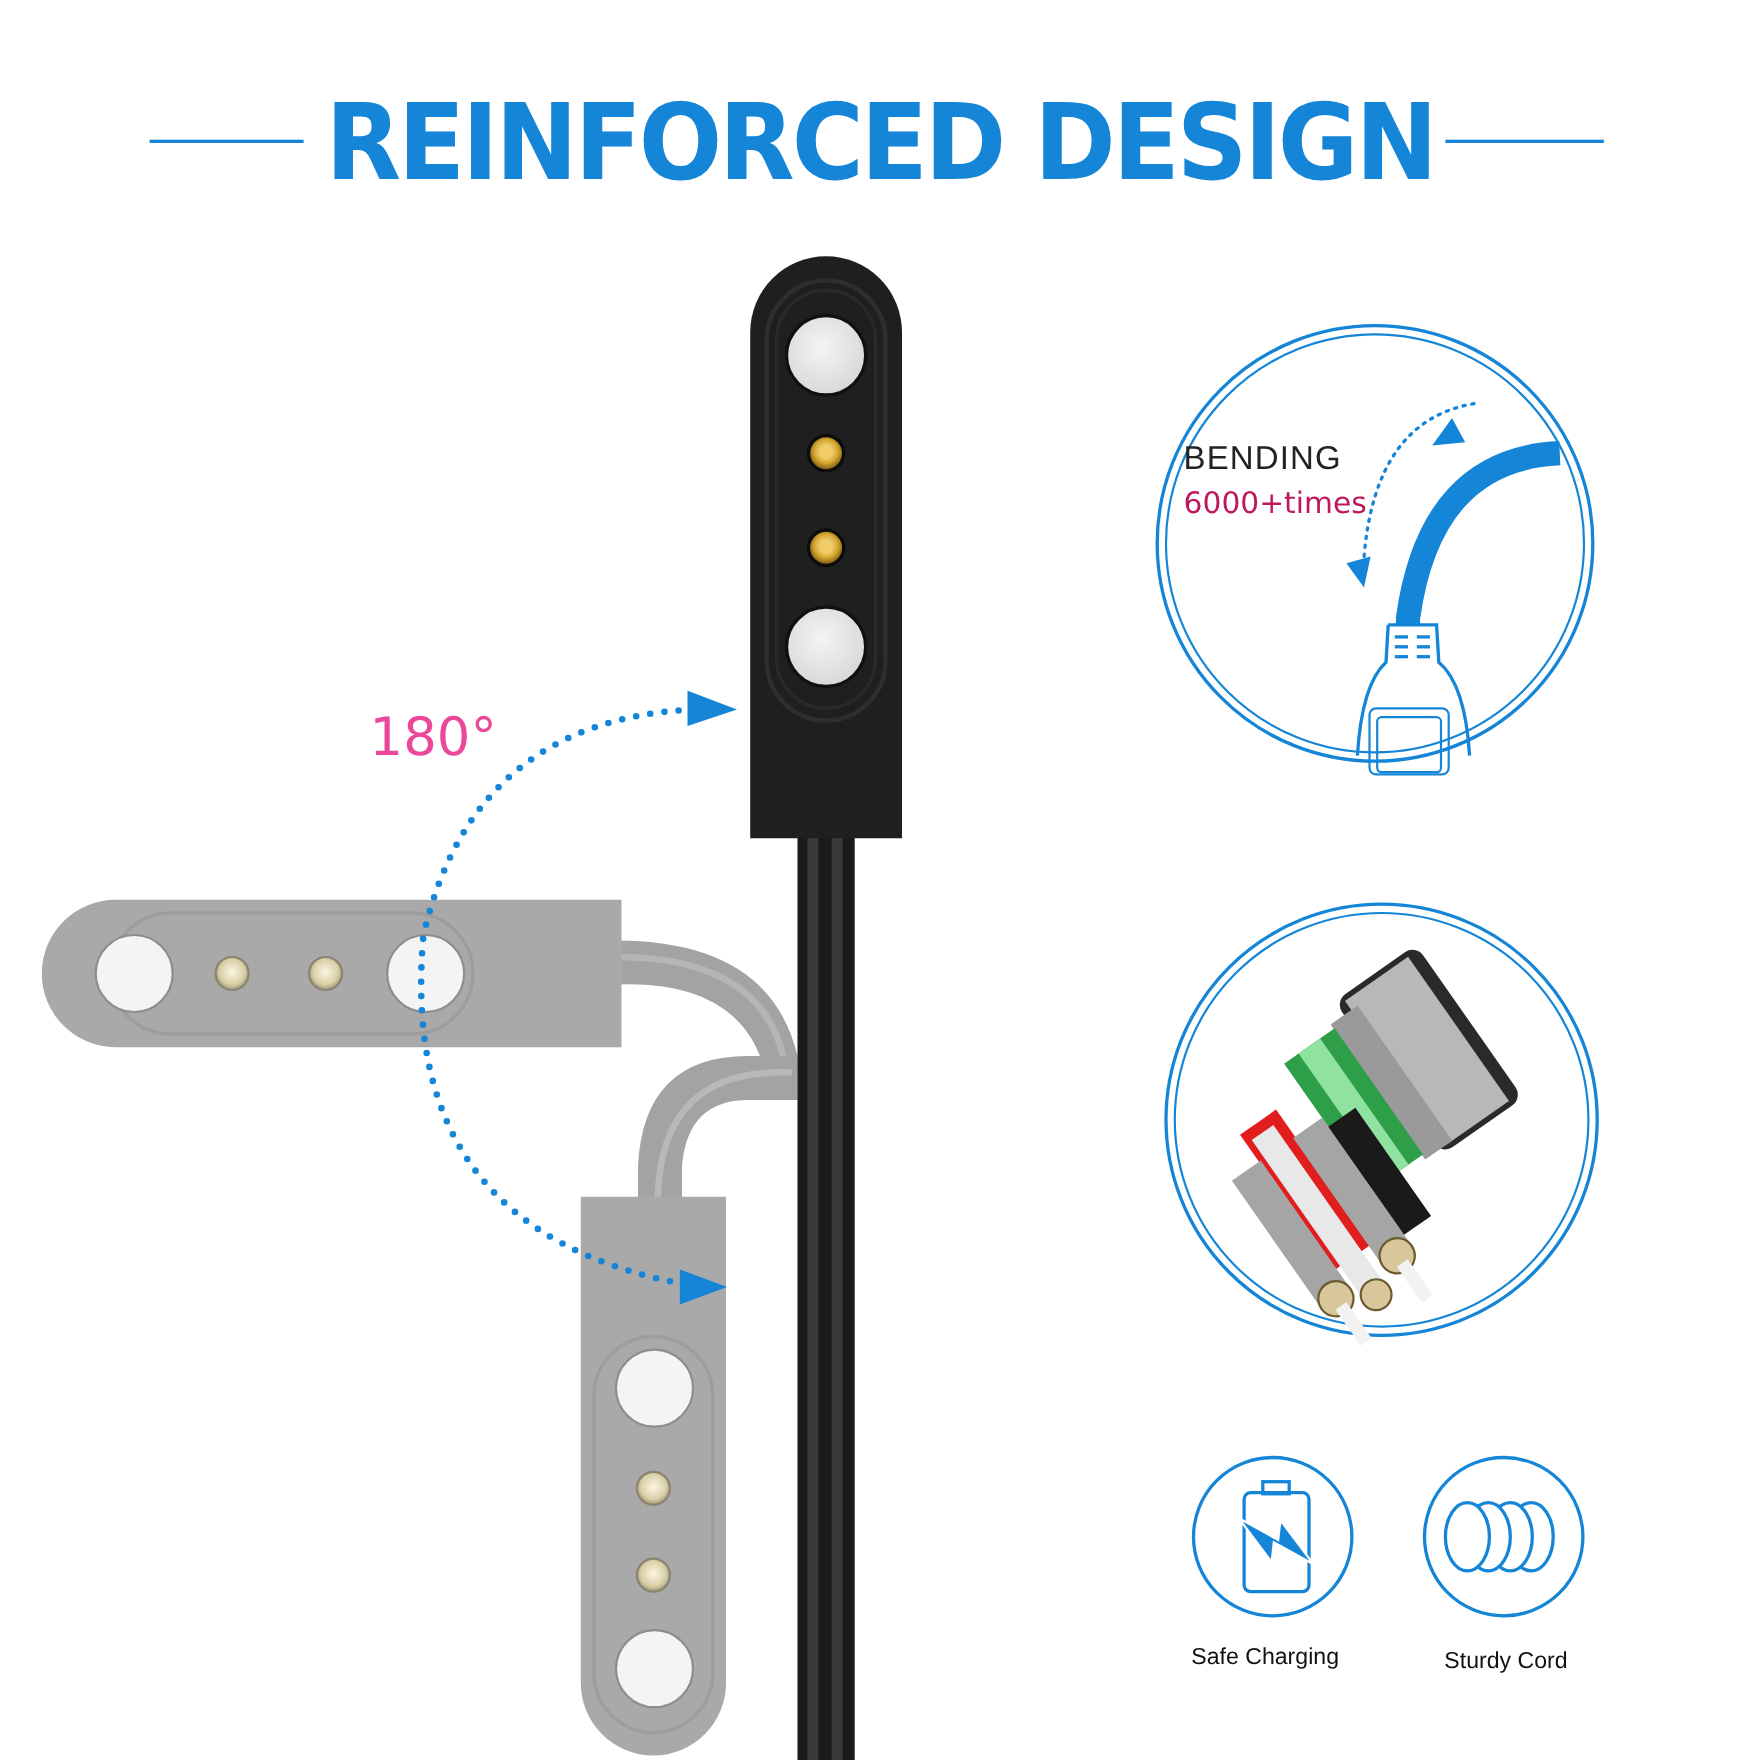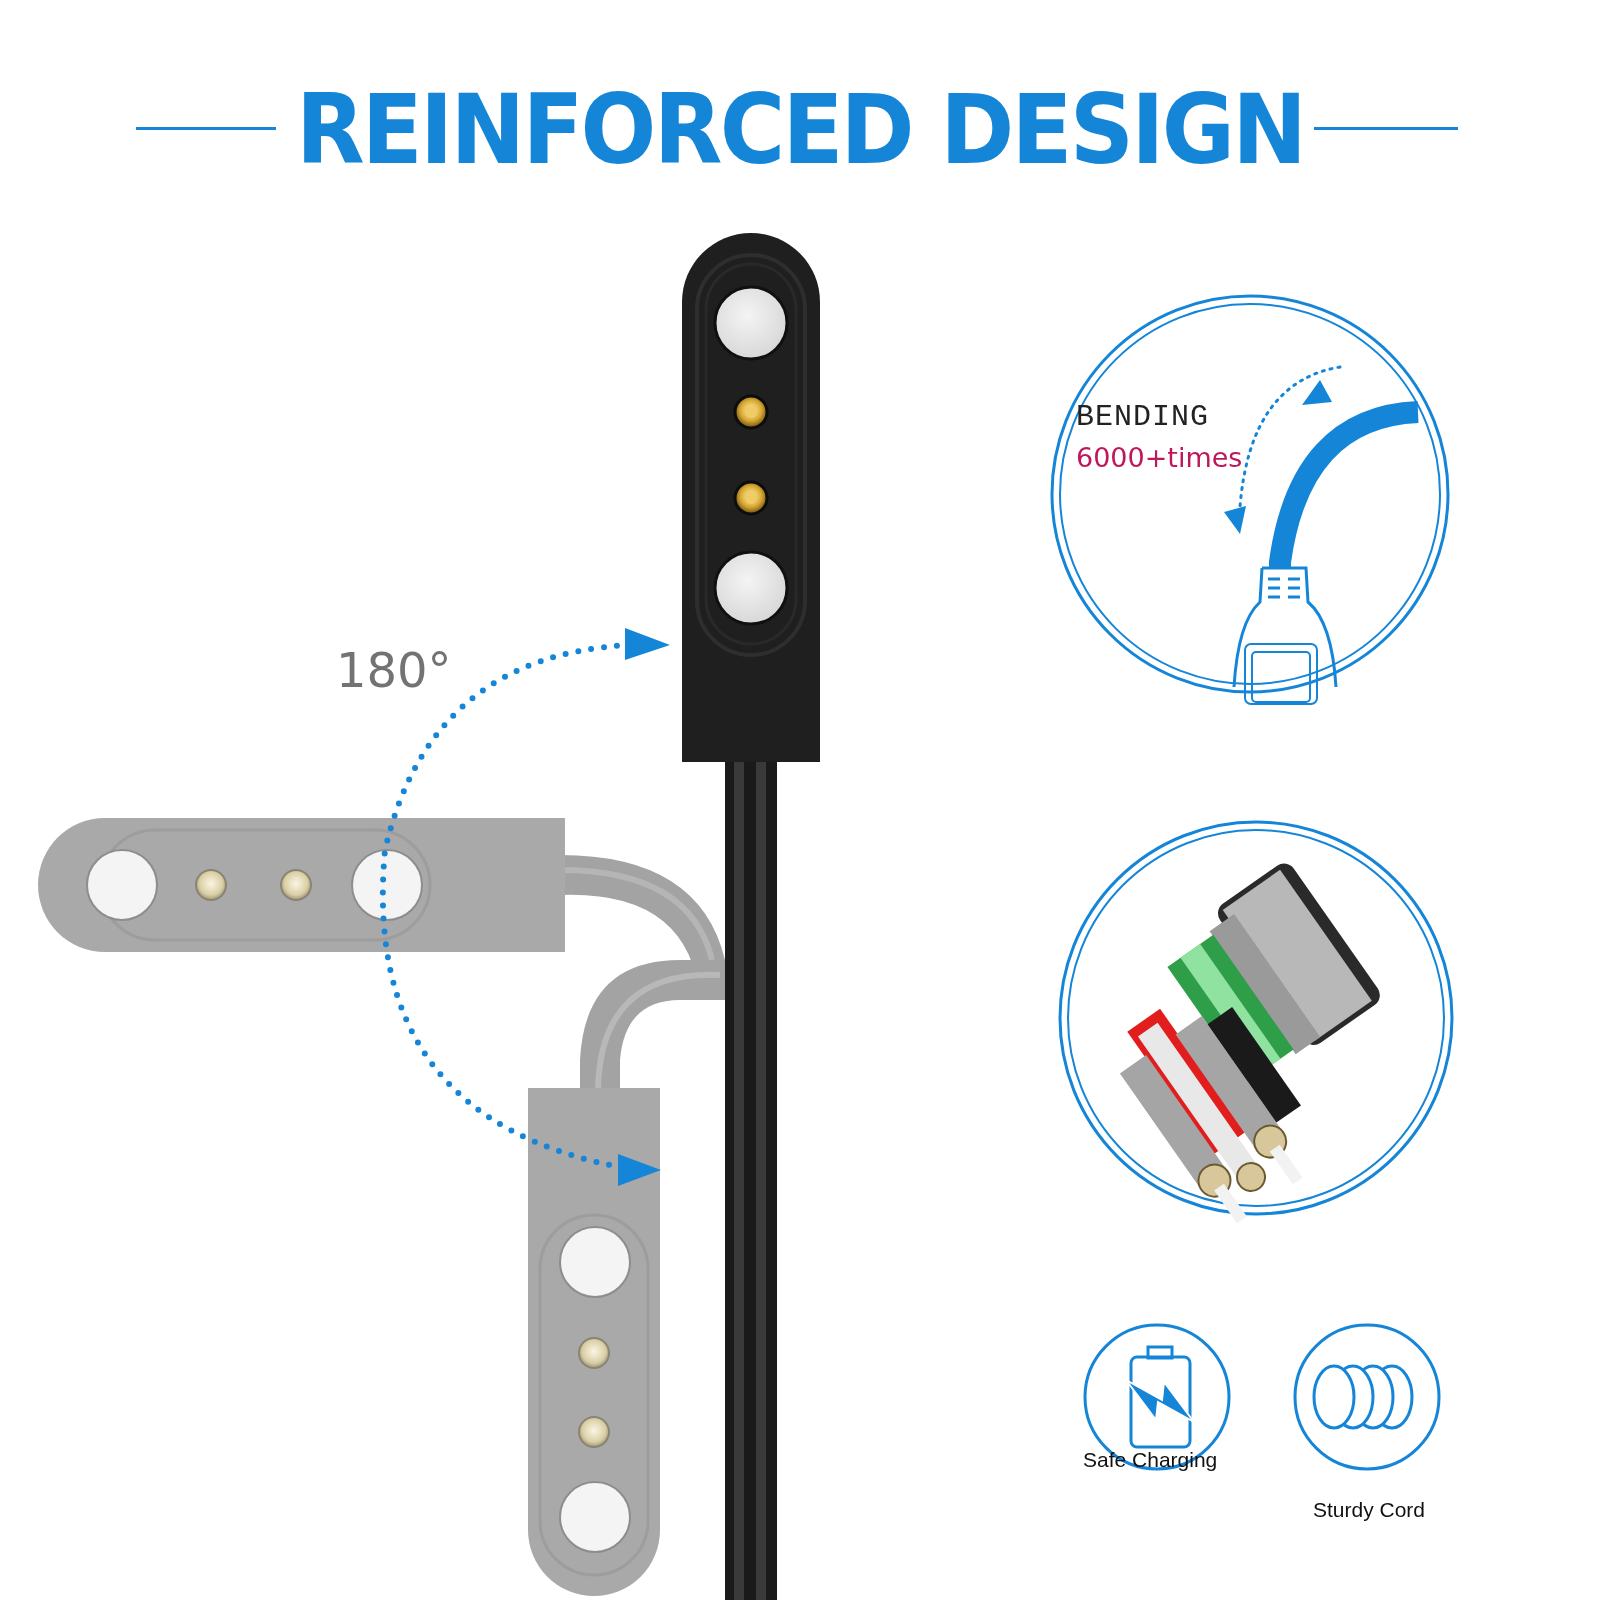--- a/index.html
+++ b/index.html
@@ -1,22 +1,22 @@
 <!DOCTYPE html>
 <html><head>
 <meta charset="utf-8">
 <style>
   html, body { margin:0; padding:0; background:#ffffff; }
   body { width:1600px; height:1600px; position:relative; overflow:hidden; font-family:"Liberation Sans", sans-serif; }
   .abs { position:absolute; }
   .title-wrap { position:absolute; left:0; top:70px; width:1580px; height:120px;padding-left:24px; }
   .title-line { position:absolute; top:57px; height:3px; background:#1585d8; }
   .title-text { position:absolute; left:0; width:1600px; top:0; text-align:center; font-family:"DejaVu Sans", sans-serif; font-weight:bold; font-size:96px; letter-spacing:-3px; color:#1585d8; line-height:120px; transform:scaleX(0.93); }
-  .label-180 { position:absolute; left:336px; top:642px; font-family:"DejaVu Sans", sans-serif; font-size:48px; color:#737373; }
-  .bend-title { position:absolute; left:1076px; top:400px; font-family:Liberation Mono, monospace; font-size:30px; color:#222; letter-spacing:1px; }
+  .label-180 { position:absolute; left:336px; top:642px; font-family:"DejaVu Sans", sans-serif; font-size:48px; color:#ec4899; }
+  .bend-title { position:absolute; left:1076px; top:400px; font-family:Liberation Sans, sans-serif; font-size:30px; color:#222; letter-spacing:1px; }
   .bend-sub { position:absolute; left:1076px; top:442px; font-family:"DejaVu Sans", sans-serif; font-size:27px; color:#be185d; }
   .caption { position:absolute; font-family:"Liberation Sans", sans-serif; font-size:21px; color:#111; }
 </style>
 </head>
 <body>
 
 <div class="title-wrap">
   <div class="title-line" style="left:136px;width:140px;"></div>
   <div class="title-text">REINFORCED DESIGN</div>
   <div class="title-line" style="left:1314px;width:144px;"></div>
@@ -141,14 +141,14 @@
   <rect x="66" y="25" width="24" height="11" fill="none" stroke="#1585d8" stroke-width="3"></rect>
   <polygon points="44,58 80,78 82,60 112,100 76,80 74,98" fill="#1585d8" stroke="#fff" stroke-width="2"></polygon>
 </svg>
 <svg class="abs" style="left:1292px;top:1322px" width="150" height="150">
   <circle cx="75" cy="75" r="72" fill="none" stroke="#1585d8" stroke-width="3"></circle>
   <ellipse cx="100" cy="75" rx="20" ry="31" fill="#fff" stroke="#1585d8" stroke-width="3"></ellipse>
   <ellipse cx="81" cy="75" rx="20" ry="31" fill="#fff" stroke="#1585d8" stroke-width="3"></ellipse>
   <ellipse cx="61" cy="75" rx="20" ry="31" fill="#fff" stroke="#1585d8" stroke-width="3"></ellipse>
   <ellipse cx="42" cy="75" rx="20" ry="31" fill="#fff" stroke="#1585d8" stroke-width="3"></ellipse>
 </svg>
-<div class="caption" style="left:1083px;top:1448px;">Safe Charging</div>
+<div class="caption" style="left:1083px;top:1495px;">Safe Charging</div>
 <div class="caption" style="left:1313px;top:1498px;text-align:center;">Sturdy Cord</div>
 
 </body></html>

